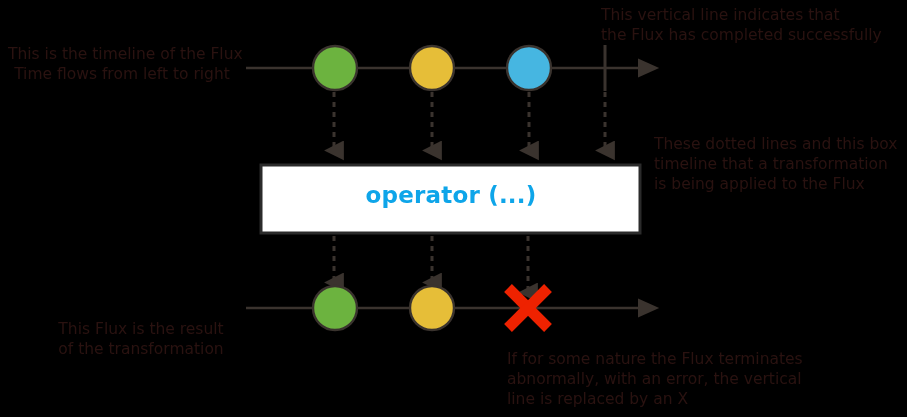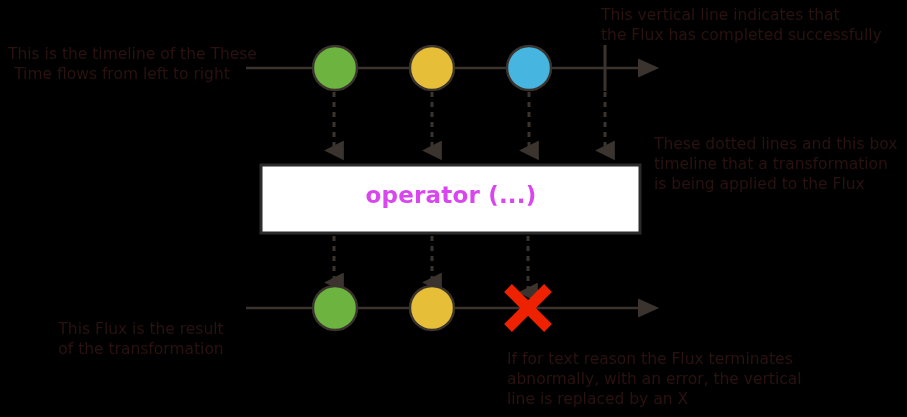--- a/index.html
+++ b/index.html
@@ -78,21 +78,21 @@
   }
   .op-label {
     position: absolute;
     left: 261px;
     top: 182px;
     width: 380px;
     text-align: center;
     font-family: "DejaVu Sans", sans-serif;
     font-size: 23px;
     font-weight: bold;
-    color: #d946ef;
+    color: #0ea5e9;
     letter-spacing: 0.2px;
   }
 </style>
 </head>
 <body>
 
 <div id="stage">
 
   <svg id="diagram" viewBox="0 0 907 417">
     <defs>
@@ -137,32 +137,32 @@
 
       <g>
         <line x1="508" y1="288" x2="548" y2="328" stroke="#ee2200" stroke-width="11" stroke-linecap="butt"></line>
         <line x1="548" y1="288" x2="508" y2="328" stroke="#ee2200" stroke-width="11" stroke-linecap="butt"></line>
       </g>
     </g>
   </svg>
 
   <div class="op-label">operator (...)</div>
 
-  <div class="anno" id="anno-timeline-top">This is the timeline of the These
+  <div class="anno" id="anno-timeline-top">This is the timeline of the Flux
 Time flows from left to right</div>
 
 
   <div class="anno" id="anno-complete">This vertical line indicates that
 the Flux has completed successfully</div>
 
   <div class="anno" id="anno-transform">These dotted lines and this box
 timeline that a transformation
 is being applied to the Flux</div>
 
 
   <div class="anno" id="anno-result">This Flux is the result
 of the transformation</div>
 
-  <div class="anno" id="anno-error">If for text reason the Flux terminates
+  <div class="anno" id="anno-error">If for some nature the Flux terminates
 abnormally, with an error, the vertical
 line is replaced by an X</div>
 
 </div>
 
 </body></html>

